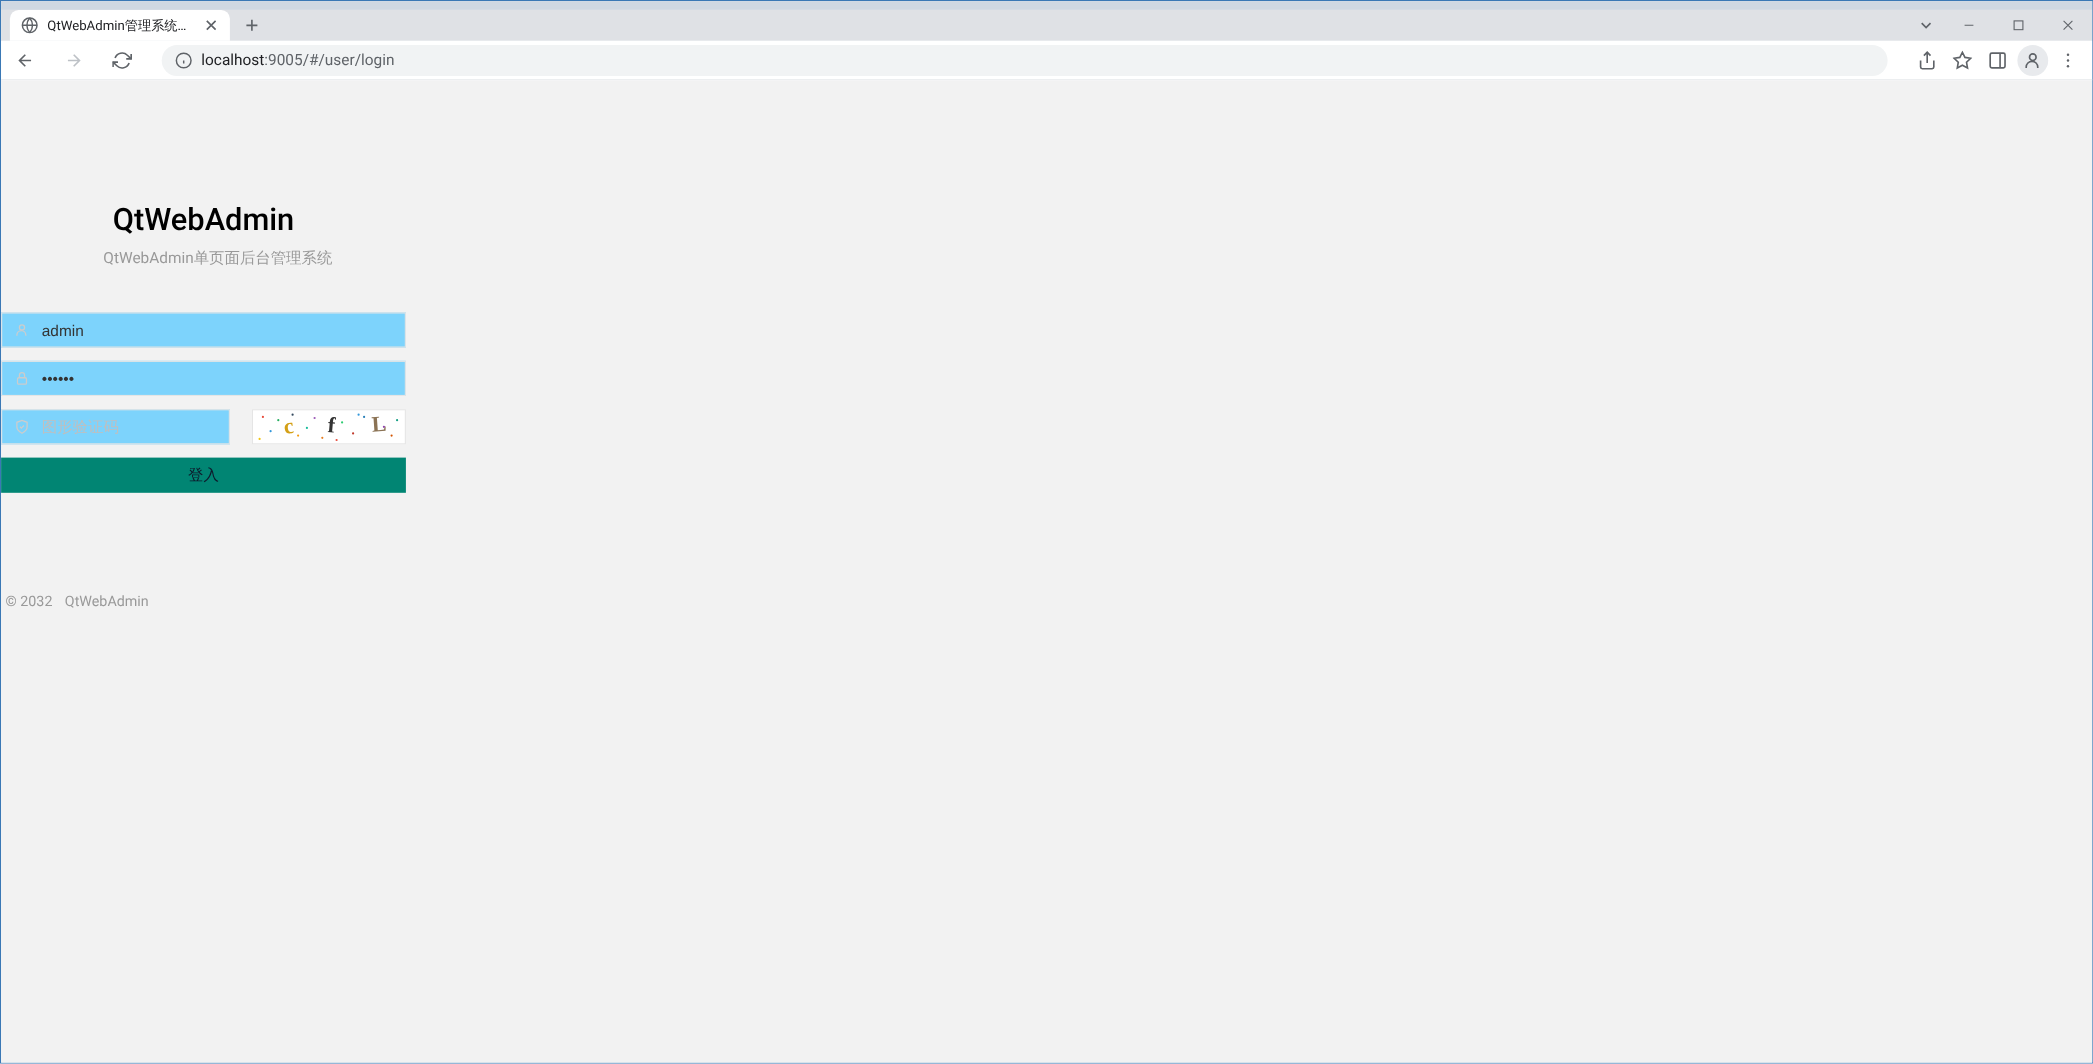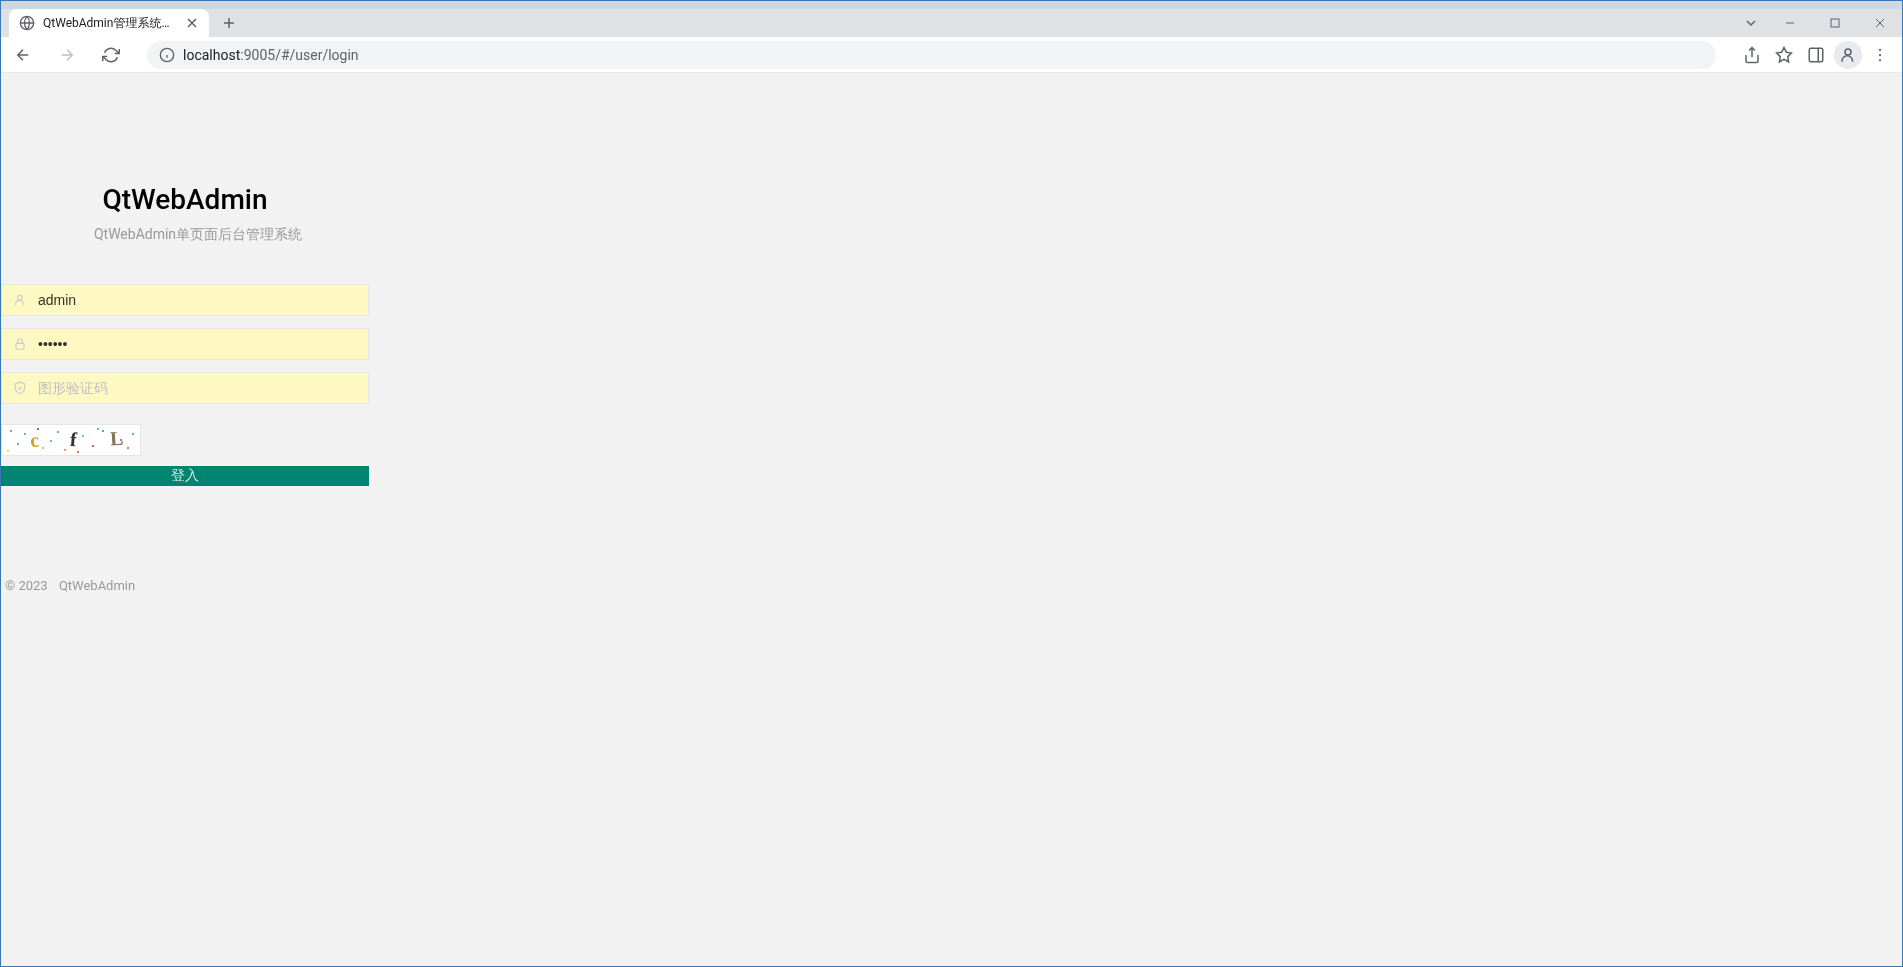--- a/index.html
+++ b/index.html
@@ -172,67 +172,66 @@
     }
     .login-subtitle {
       font-size: 14px;
       color: #999;
       margin-bottom: 40px;
       margin-left: 26px;
     }
     .form-group {
       width: 100%;
       display: flex;
-      gap: 8px;
-      flex-direction: column;
+      gap: 20px;
     }
     .input-wrap {
       position: relative;
       width: 100%;
       margin-bottom: 12px;
     }
     .input-wrap.captcha-wrap { flex: 1; margin-bottom: 12px; }
     .input-icon {
       position: absolute;
       left: 12px;
       top: 50%;
       transform: translateY(-50%);
       color: #ccc;
       display: flex;
       align-items: center;
     }
     .text-input {
       width: 100%;
       height: 32px;
       border: 1px solid #e5e5e5;
-      background: #fef9c3;
+      background: #7dd3fc;
       padding: 0 12px 0 36px;
       font-size: 14px;
       color: #333;
       outline: none;
     }
     .text-input::placeholder { color: #bfbfbf; }
     .captcha-img {
       width: 140px;
       height: 32px;
       border: 1px solid #e5e5e5;
       background: #fff;
       position: relative;
       overflow: hidden;
       cursor: pointer;
     }
     .login-btn {
       width: 100%;
-      height: 20px;
+      height: 32px;
       background: #018573;
-      color: #e5e5e5;
+      color: #0f172a;
       border: none;
       font-size: 14px;
       cursor: pointer;
-      margin-top: 10px;
+      margin-top: 0;
     }
     .footer {
       margin-top: 92px;
       font-size: 13px;
       color: #999;
     }
     .footer span { margin: 0 4px; }
 
     .captcha-canvas {
       width: 100%;
@@ -422,17 +421,17 @@
             <span class="noise-dot" style="left:75px;top:26px;background:#e74c3c"></span>
             <span class="noise-dot" style="left:95px;top:3px;background:#3498db"></span>
           </div>
         </div>
       </div>
 
       <button class="login-btn">登入</button>
     </div>
 
     <div class="footer">
-      <span>© 2023</span>
+      <span>© 2032</span>
       <span>QtWebAdmin</span>
     </div>
   </div>
 </div>
 
 </body></html>

